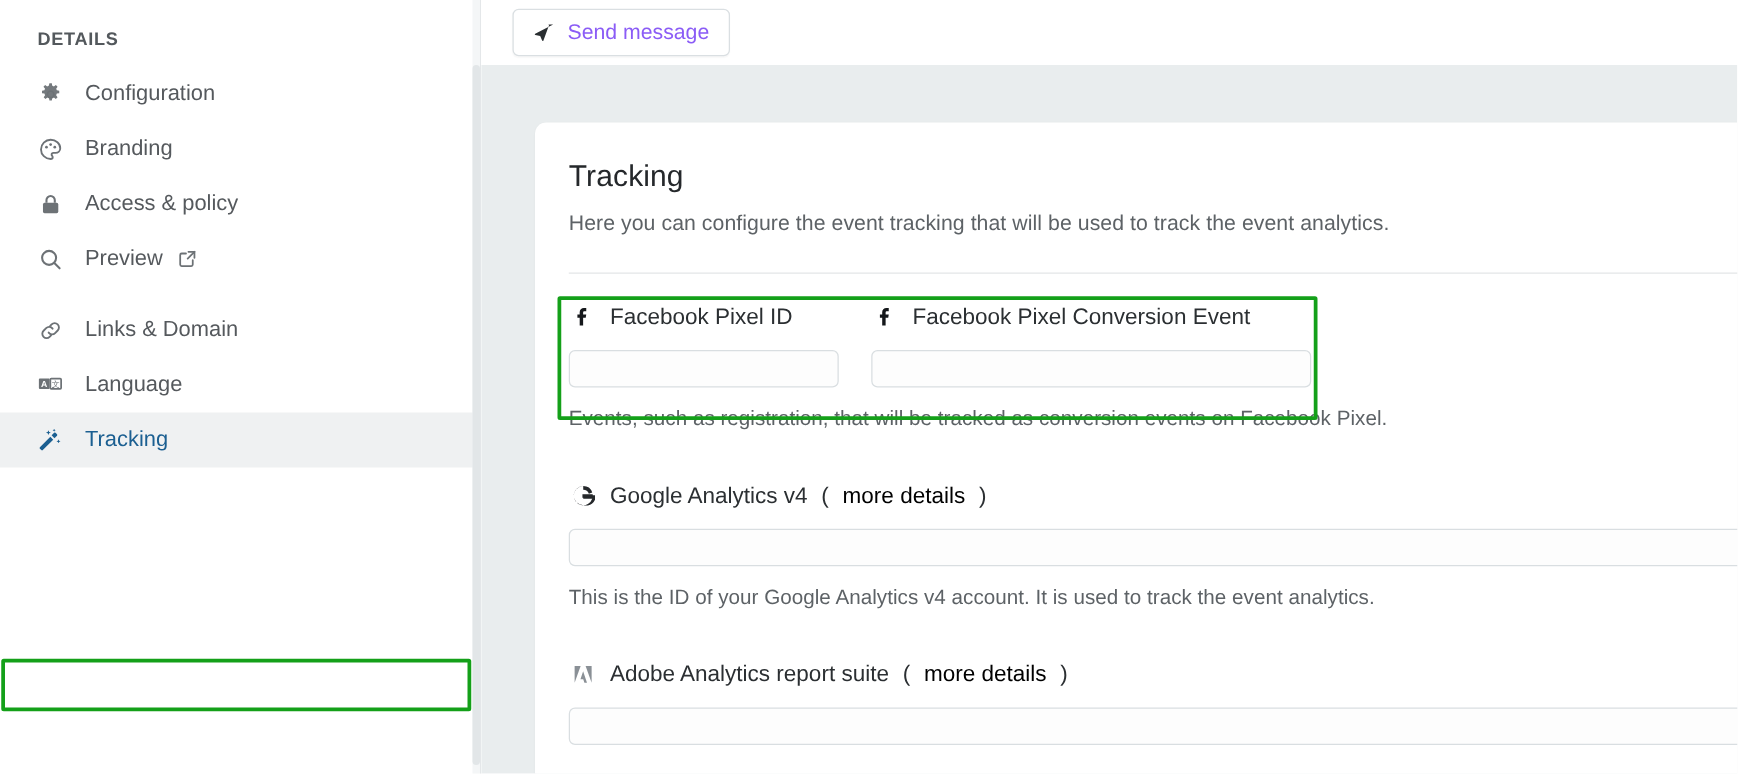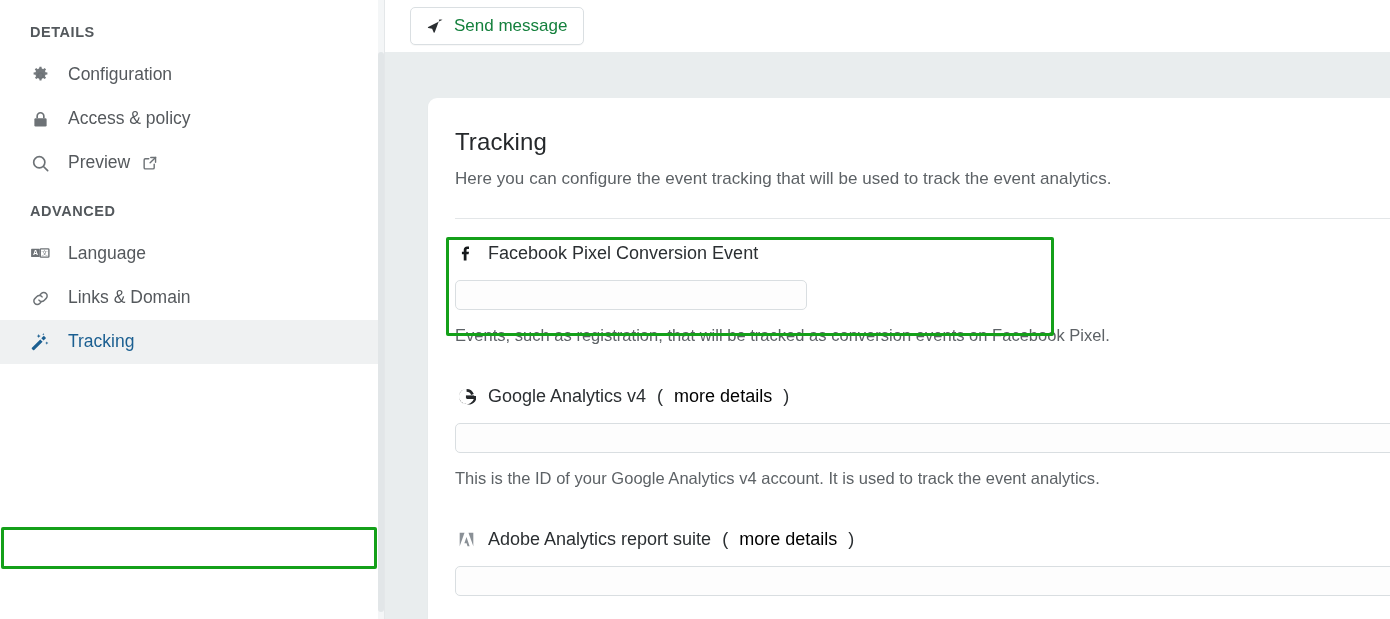--- a/index.html
+++ b/index.html
@@ -131,21 +131,21 @@
   .btn {
     display: inline-flex;
     align-items: center;
     gap: 10px;
     height: 38px;
     padding: 0 16px 0 14px;
     background: #ffffff;
     border: 1px solid #dadfe2;
     border-radius: 5px;
     font-size: 17px;
-    color: #15803d;
+    color: #8b5cf6;
     cursor: pointer;
     box-shadow: 0 1px 1px rgba(0,0,0,0.03);
   }
   .btn .btn-icon { display: flex; align-items: center; color: #2a2e31; }
 
   .content-area {
     position: absolute;
     top: 52px;
     left: 0;
     right: 0;
@@ -247,20 +247,31 @@
       <li class="nav-item">
         <span class="nav-icon">
           <svg width="21" height="21" viewBox="0 0 24 24" fill="currentColor">
             <path d="M12 8.2a3.8 3.8 0 100 7.6 3.8 3.8 0 000-7.6zm0 1.6a2.2 2.2 0 110 4.4 2.2 2.2 0 010-4.4z"></path>
             <path d="M10.9 1.9h2.2l.38 2.2c.52.15 1.01.36 1.47.62l1.83-1.28 1.56 1.56-1.28 1.83c.26.46.47.95.62 1.47l2.2.38v2.2l-2.2.38a6.9 6.9 0 01-.62 1.47l1.28 1.83-1.56 1.56-1.83-1.28c-.46.26-.95.47-1.47.62l-.38 2.2h-2.2l-.38-2.2a6.9 6.9 0 01-1.47-.62l-1.83 1.28-1.56-1.56 1.28-1.83a6.9 6.9 0 01-.62-1.47l-2.2-.38v-2.2l2.2-.38c.15-.52.36-1.01.62-1.47L5.46 5l1.56-1.56 1.83 1.28c.46-.26.95-.47 1.47-.62z" opacity="0.95"></path>
           </svg>
         </span>
         <span class="nav-label">Configuration</span>
       </li>
 
+      <li class="nav-item">
+        <span class="nav-icon">
+          <svg width="21" height="21" viewBox="0 0 24 24" fill="none" stroke="currentColor" stroke-width="1.7">
+            <path d="M12 3.2a8.8 8.8 0 000 17.6c1.2 0 1.9-.7 1.9-1.6 0-.5-.2-.85-.5-1.2-.3-.35-.5-.7-.5-1.2 0-.9.75-1.6 1.7-1.6h1.9a4.3 4.3 0 004.3-4.3c0-4.3-4-7.7-8.8-7.7z"></path>
+            <circle cx="8.2" cy="10" r="1.25" fill="currentColor" stroke="none"></circle>
+            <circle cx="12" cy="7.6" r="1.25" fill="currentColor" stroke="none"></circle>
+            <circle cx="15.8" cy="10" r="1.25" fill="currentColor" stroke="none"></circle>
+          </svg>
+        </span>
+        <span class="nav-label">Branding</span>
+      </li>
 
       <li class="nav-item">
         <span class="nav-icon">
           <svg width="21" height="21" viewBox="0 0 24 24" fill="none" stroke="currentColor" stroke-width="1.9">
             <rect x="5" y="10.6" width="14" height="9.4" rx="1.4" fill="currentColor" stroke="none"></rect>
             <path d="M8.2 10.6V8.1a3.8 3.8 0 117.6 0v2.5"></path>
           </svg>
         </span>
         <span class="nav-label">Access &amp; policy</span>
       </li>
@@ -277,44 +288,43 @@
         <span class="nav-suffix-icon">
           <svg width="18" height="18" viewBox="0 0 24 24" fill="none" stroke="currentColor" stroke-width="1.9" stroke-linecap="round">
             <path d="M13 4.6h6.4V11"></path>
             <path d="M19.4 4.6l-7.2 7.2"></path>
             <path d="M17.6 13.6v4.6a1.6 1.6 0 01-1.6 1.6H5.8a1.6 1.6 0 01-1.6-1.6V8a1.6 1.6 0 011.6-1.6h4.6"></path>
           </svg>
         </span>
       </li>
     </ul>
 
-    <div class="section-title" id="advanced-title">ADVANCED</div>
 
     <ul class="nav-list">
+
+      <li class="nav-item">
+        <span class="nav-icon">
+          <svg width="21" height="21" viewBox="0 0 24 24" fill="none" stroke="currentColor" stroke-width="1.7" stroke-linecap="round">
+            <path d="M10.2 13.8a3.9 3.9 0 005.9.42l2.35-2.35a3.9 3.9 0 10-5.52-5.52l-1.35 1.34"></path>
+            <path d="M13.8 10.2a3.9 3.9 0 00-5.9-.42L5.55 12.13a3.9 3.9 0 105.52 5.52l1.34-1.34"></path>
+          </svg>
+        </span>
+        <span class="nav-label">Links &amp; Domain</span>
+      </li>
 
       <li class="nav-item">
         <span class="nav-icon">
           <svg width="22" height="22" viewBox="0 0 24 24" fill="none" stroke="currentColor" stroke-width="1.5">
             <rect x="2.3" y="6.4" width="9.4" height="9" rx="0.8" fill="currentColor" stroke="none"></rect>
             <text x="7" y="13.6" font-size="7.6" fill="#ffffff" stroke="none" text-anchor="middle" font-family="Liberation Sans, sans-serif" font-weight="bold">A</text>
             <rect x="12.3" y="6.4" width="9.4" height="9" rx="0.8"></rect>
             <text x="17" y="13.4" font-size="7" fill="currentColor" stroke="none" text-anchor="middle" font-family="Liberation Sans, sans-serif">文</text>
           </svg>
         </span>
         <span class="nav-label">Language</span>
-      </li>
-
-      <li class="nav-item">
-        <span class="nav-icon">
-          <svg width="21" height="21" viewBox="0 0 24 24" fill="none" stroke="currentColor" stroke-width="1.7" stroke-linecap="round">
-            <path d="M10.2 13.8a3.9 3.9 0 005.9.42l2.35-2.35a3.9 3.9 0 10-5.52-5.52l-1.35 1.34"></path>
-            <path d="M13.8 10.2a3.9 3.9 0 00-5.9-.42L5.55 12.13a3.9 3.9 0 105.52 5.52l1.34-1.34"></path>
-          </svg>
-        </span>
-        <span class="nav-label">Links &amp; Domain</span>
       </li>
 
       <li class="nav-item active">
         <span class="nav-icon">
           <svg width="22" height="22" viewBox="0 0 24 24" fill="currentColor">
             <path d="M3.2 18.3l9.1-9.1 2.5 2.5-9.1 9.1a.9.9 0 01-1.27 0l-1.23-1.23a.9.9 0 010-1.27z"></path>
             <path d="M13.4 7.9l2.5 2.5 2.2-2.2a.85.85 0 000-1.2l-1.3-1.3a.85.85 0 00-1.2 0z"></path>
             <path d="M10.6 3.4l.62 1.54 1.54.62-1.54.62-.62 1.54-.62-1.54-1.54-.62 1.54-.62z"></path>
             <path d="M19.4 11.4l.5 1.25 1.25.5-1.25.5-.5 1.25-.5-1.25-1.25-.5 1.25-.5z"></path>
             <path d="M15.6 2.2l.38.95.95.38-.95.38-.38.95-.38-.95-.95-.38.95-.38z"></path>
@@ -346,20 +356,31 @@
       <div class="card">
 
         <h1 class="card-title">Tracking</h1>
         <p class="card-subtitle">Here you can configure the event tracking that will be used to track the event analytics.</p>
 
         <div class="divider"></div>
 
         <div class="field-group">
           <div class="field-row">
 
+            <div class="field">
+              <div class="field-label">
+                <span class="brand-icon">
+                  <svg width="20" height="20" viewBox="0 0 24 24" fill="#15181b">
+                    <path d="M15.6 4.1h-2.2c-2.5 0-4.1 1.6-4.1 4.1v2.2H7.1v3.1h2.2v7.4h3.3v-7.4h2.5l.5-3.1h-3v-1.9c0-.9.45-1.3 1.35-1.3h1.65z"></path>
+                  </svg>
+                </span>
+                <span>Facebook Pixel ID</span>
+              </div>
+              <input class="field-input w-fb-id" type="text" value="" style="">
+            </div>
 
             <div class="field">
               <div class="field-label">
                 <span class="brand-icon">
                   <svg width="20" height="20" viewBox="0 0 24 24" fill="#15181b">
                     <path d="M15.6 4.1h-2.2c-2.5 0-4.1 1.6-4.1 4.1v2.2H7.1v3.1h2.2v7.4h3.3v-7.4h2.5l.5-3.1h-3v-1.9c0-.9.45-1.3 1.35-1.3h1.65z"></path>
                   </svg>
                 </span>
                 <span>Facebook Pixel Conversion Event</span>
               </div>

